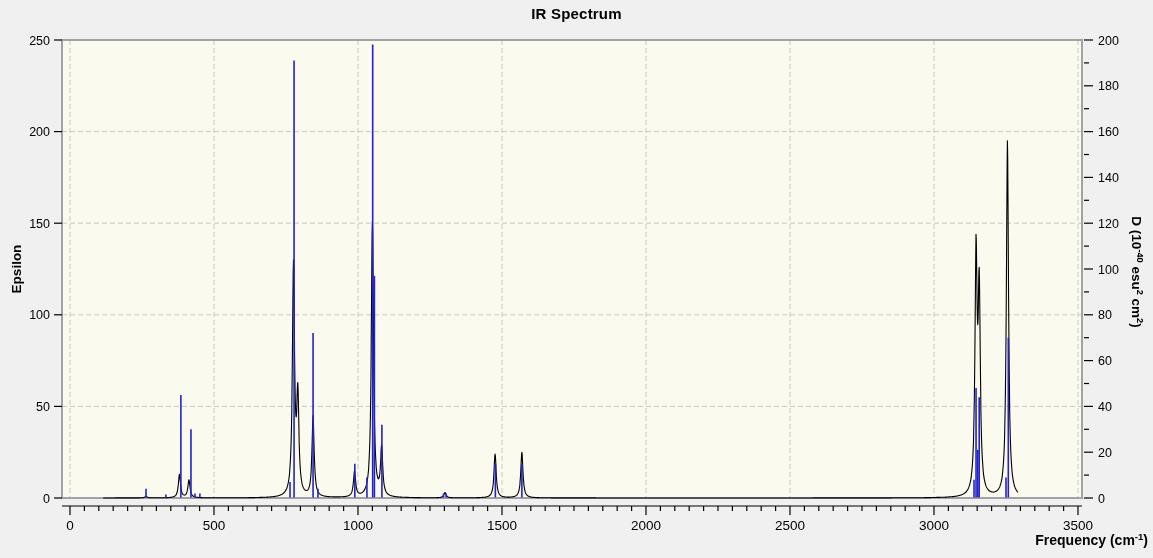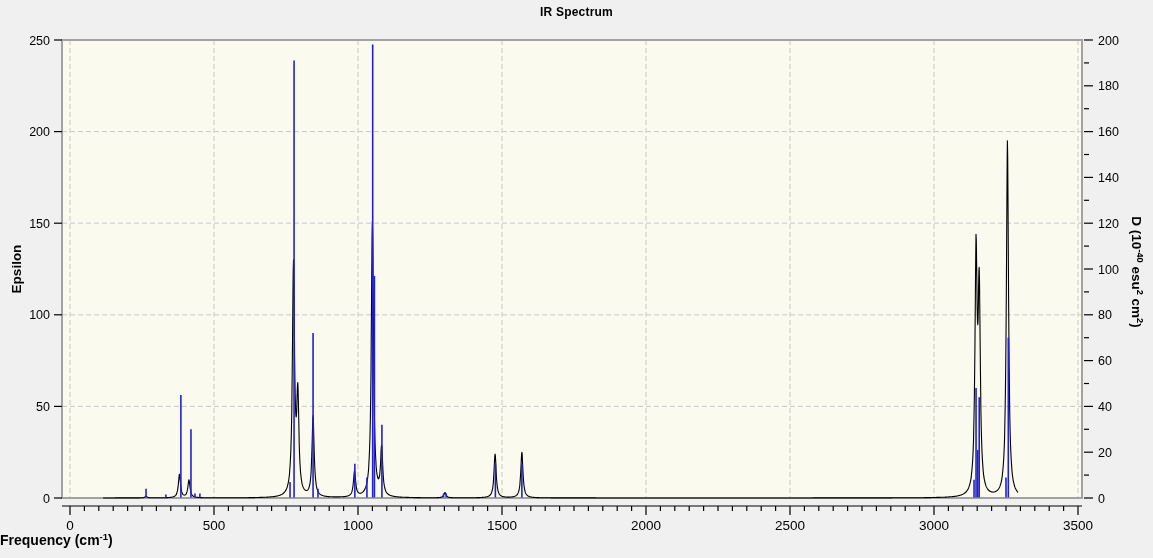--- a/index.html
+++ b/index.html
@@ -4,24 +4,24 @@
 <style>
   html,body{margin:0;padding:0}
   body{
     width:1153px;height:558px;position:relative;overflow:hidden;
     background:#f0f0f0;
     font-family:"Liberation Sans",sans-serif;color:#000;
   }
   .abs{position:absolute}
   .chart-title{
     top:5px;left:0;width:1153px;text-align:center;
-    font-weight:bold;font-size:12px;letter-spacing:.2px;
+    font-weight:bold;font-size:15px;letter-spacing:.2px;
   }
   .x-title{
-    top:532px;left:0;width:1148px;text-align:left;
+    top:532px;left:0;width:1148px;text-align:right;
     font-weight:bold;font-size:14px;
   }
   .yl-title{
     top:269px;left:16px;white-space:nowrap;
     transform:translate(-50%,-50%) rotate(-90deg);
     font-weight:bold;font-size:13.5px;
   }
   .yr-title{
     top:272px;left:1136px;white-space:nowrap;
     transform:translate(-50%,-50%) rotate(90deg);

